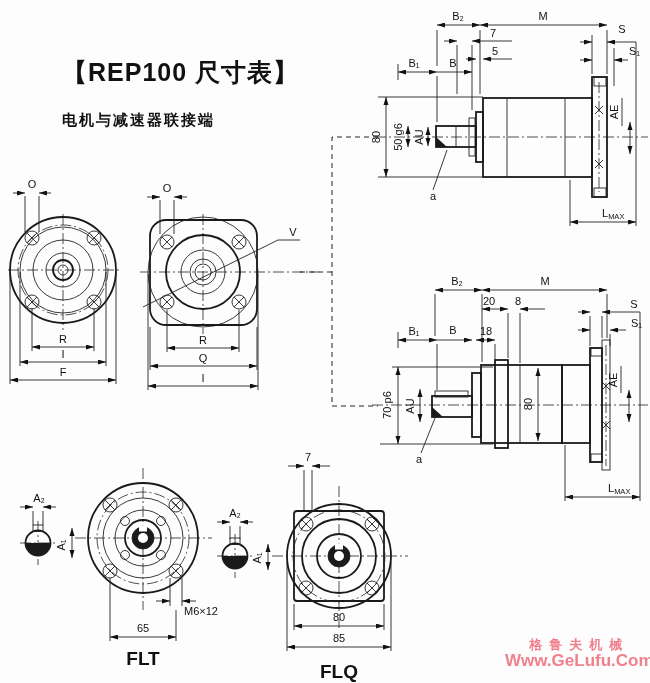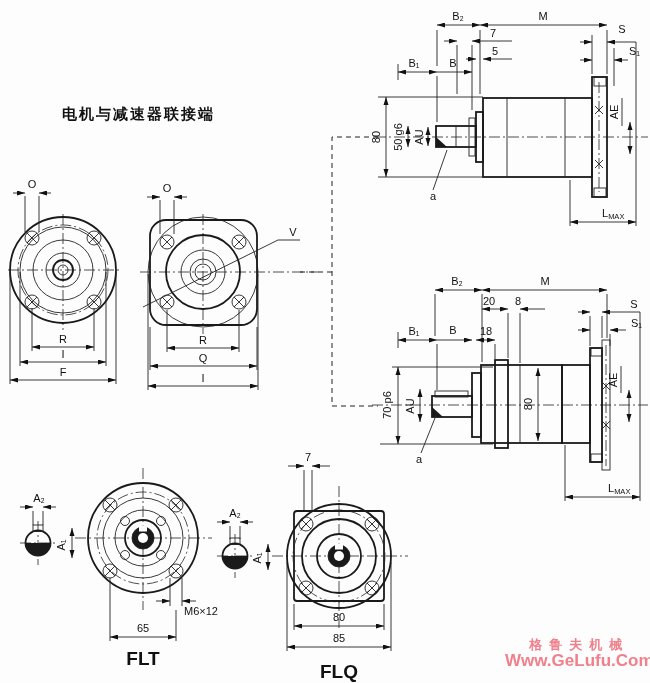--- a/index.html
+++ b/index.html
@@ -1,39 +1,40 @@
 <!DOCTYPE html>
 <html><head>
 <meta charset="utf-8">
 <style>
   html,body{margin:0;padding:0;background:#e8e8e8;}
   #stage{position:relative;width:650px;height:683px;background:#fdfdfd;overflow:hidden;
          font-family:"Liberation Sans",sans-serif;color:#111;}
   .title{position:absolute;left:62px;top:56px;font-size:25px;font-weight:bold;letter-spacing:1px;
          font-family:"Liberation Sans",sans-serif;}
-  .sub{position:absolute;font-size:15px;font-weight:bold;letter-spacing:2px;}
+  .sub{position:absolute;font-size:15px;font-weight:bold;letter-spacing:2px;margin-top:6px;}
   .sub-top{left:62px;top:105px;}
   .sub-bottom{left:94px;top:435px;}
   .wm{position:absolute;left:505px;top:638px;text-align:center;color:#F0808C;line-height:1.1;}
   .wm .w1{font-size:13px;font-weight:bold;letter-spacing:7px;}
   .wm .w2{font-size:17px;font-weight:bold;letter-spacing:0px;}
   svg{position:absolute;left:0;top:0;}
   .b{stroke:#1a1a1a;stroke-width:1.8;fill:none;}
   .t{stroke:#222;stroke-width:0.9;fill:none;}
   .cl{stroke:#222;stroke-width:0.8;fill:none;stroke-dasharray:11 3 2 3;}
   .dsh{stroke:#222;stroke-width:1;fill:none;stroke-dasharray:5 4;}
   .fl{fill:#1a1a1a;stroke:none;}
   text{font-family:"Liberation Sans",sans-serif;font-size:11px;fill:#111;}
   text.big{font-size:19px;font-weight:bold;}
 </style>
 </head>
 <body>
 
 <div id="stage">
 
+  <div class="title">【REP100 尺寸表】</div>
   <div class="sub sub-top">电机与减速器联接端</div>
 
   <svg width="650" height="683" viewBox="0 0 650 683">
     <defs>
       <marker id="me" markerWidth="12" markerHeight="7" refX="8" refY="2.5" orient="auto" markerUnits="userSpaceOnUse">
         <path d="M0,0 L8,2.5 L0,5 Z" fill="#111"></path>
       </marker>
       <marker id="ms" markerWidth="12" markerHeight="7" refX="0" refY="2.5" orient="auto" markerUnits="userSpaceOnUse">
         <path d="M8,0 L0,2.5 L8,5 Z" fill="#111"></path>
       </marker>

